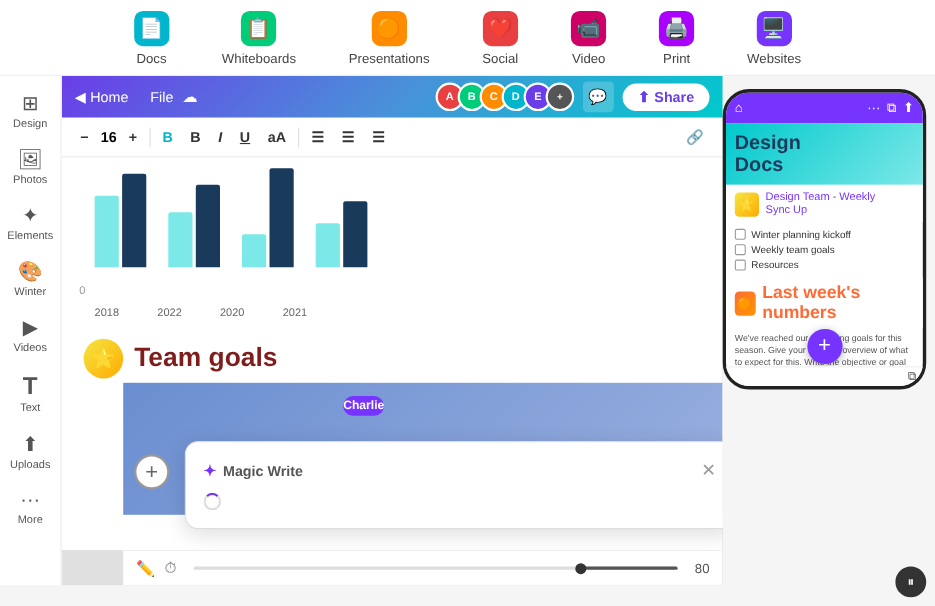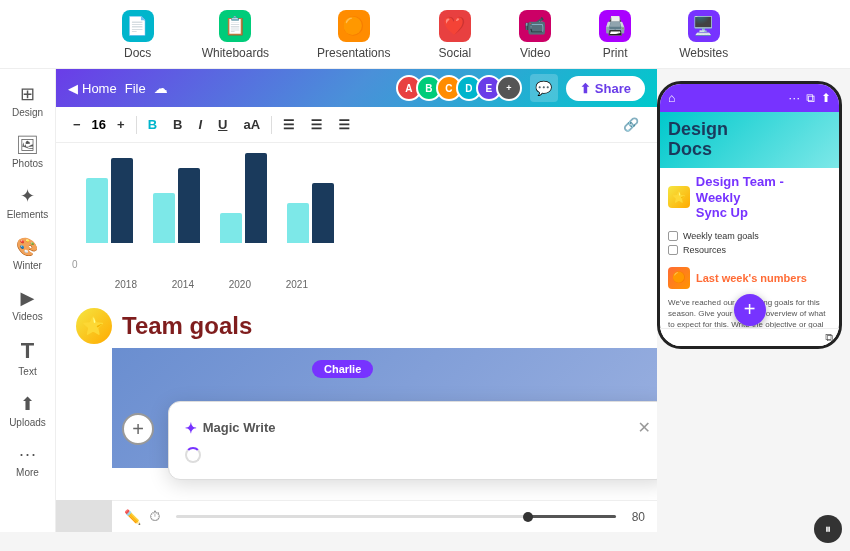--- a/index.html
+++ b/index.html
@@ -97,20 +97,21 @@
       align-items: center;
       gap: 4px;
       color: #fff;
       font-size: 13px;
       cursor: pointer;
     }
     .topbar-file {
       color: #fff;
       font-size: 13px;
       cursor: pointer;
+      margin-left: 12px;
     }
     .topbar-cloud {
       color: #fff;
       font-size: 14px;
     }
     .topbar-right {
       margin-left: auto;
       display: flex;
       align-items: center;
       gap: 8px;
@@ -244,21 +245,21 @@
       display: flex;
       gap: 6px;
       position: absolute;
       bottom: 8px;
       left: 30px;
     }
     .chart-label {
       font-size: 10px;
       color: #666;
       width: 51px;
-      text-align: right;
+      text-align: left;
     }
     .chart-y-label {
       position: absolute;
       left: 16px;
       bottom: 28px;
       font-size: 10px;
       color: #999;
     }
 
     
@@ -370,21 +371,21 @@
       background: linear-gradient(135deg, #6a8ed0, #9ab0e0);
       overflow: hidden;
     }
     .charlie-tag {
       position: absolute;
       top: 12px;
       left: 200px;
       background: #7733ff;
       color: #fff;
       font-size: 11px;
-      padding: 3px 12px;
+      padding: 3px 0;
       border-radius: 10px;
       font-weight: 600;
     }
 
     
     .canvas-bottom {
       position: absolute;
       bottom: 0;
       left: 56px;
       right: 0;
@@ -515,21 +516,21 @@
       width: 22px;
       height: 22px;
       background: linear-gradient(135deg, #ff6b35, #ff9500);
       border-radius: 4px;
       display: flex;
       align-items: center;
       justify-content: center;
       font-size: 11px;
     }
     .phone-section2-title {
-      font-size: 11px;
+      font-size: 16px;
       font-weight: 700;
       color: #ff6b35;
     }
     .phone-paragraph {
       padding: 4px 8px;
       font-size: 8px;
       color: #555;
       line-height: 1.4;
     }
     .phone-add-fab {
@@ -721,21 +722,21 @@
             </div>
             <div style="width:8px;"></div>
 
             <div class="chart-group">
               <div class="bar bar-teal" style="height:40px;"></div>
               <div class="bar bar-navy" style="height:60px;"></div>
             </div>
           </div>
           <div class="chart-labels">
             <span class="chart-label">2018</span>
-            <span class="chart-label">2014</span>
+            <span class="chart-label">2022</span>
             <span class="chart-label">2020</span>
             <span class="chart-label">2021</span>
           </div>
         </div>
 
         <div class="team-goals-section">
           <div class="team-goals-icon">⭐</div>
           <span class="team-goals-title">Team goals</span>
         </div>
 
@@ -787,24 +788,28 @@
           <span class="phone-topbar-icon">⬆</span>
         </div>
       </div>
 
       <div class="phone-hero">
         <div class="phone-hero-text">Design<br>Docs</div>
       </div>
 
       <div class="phone-section-header">
         <div class="phone-section-icon">⭐</div>
-        <div style="font-size:13px; font-weight:700; color:#7733ff; line-height:1.2;">Design Team - Weekly<br>Sync Up</div>
+        <div style="font-size:10px; font-weight:400; color:#7733ff; line-height:1.2;">Design Team - Weekly<br>Sync Up</div>
       </div>
 
       <div class="phone-list">
+        <div class="phone-list-item">
+          <div class="phone-checkbox"></div>
+          <span>Winter planning kickoff</span>
+        </div>
         <div class="phone-list-item">
           <div class="phone-checkbox"></div>
           <span>Weekly team goals</span>
         </div>
         <div class="phone-list-item">
           <div class="phone-checkbox"></div>
           <span>Resources</span>
         </div>
       </div>
 

